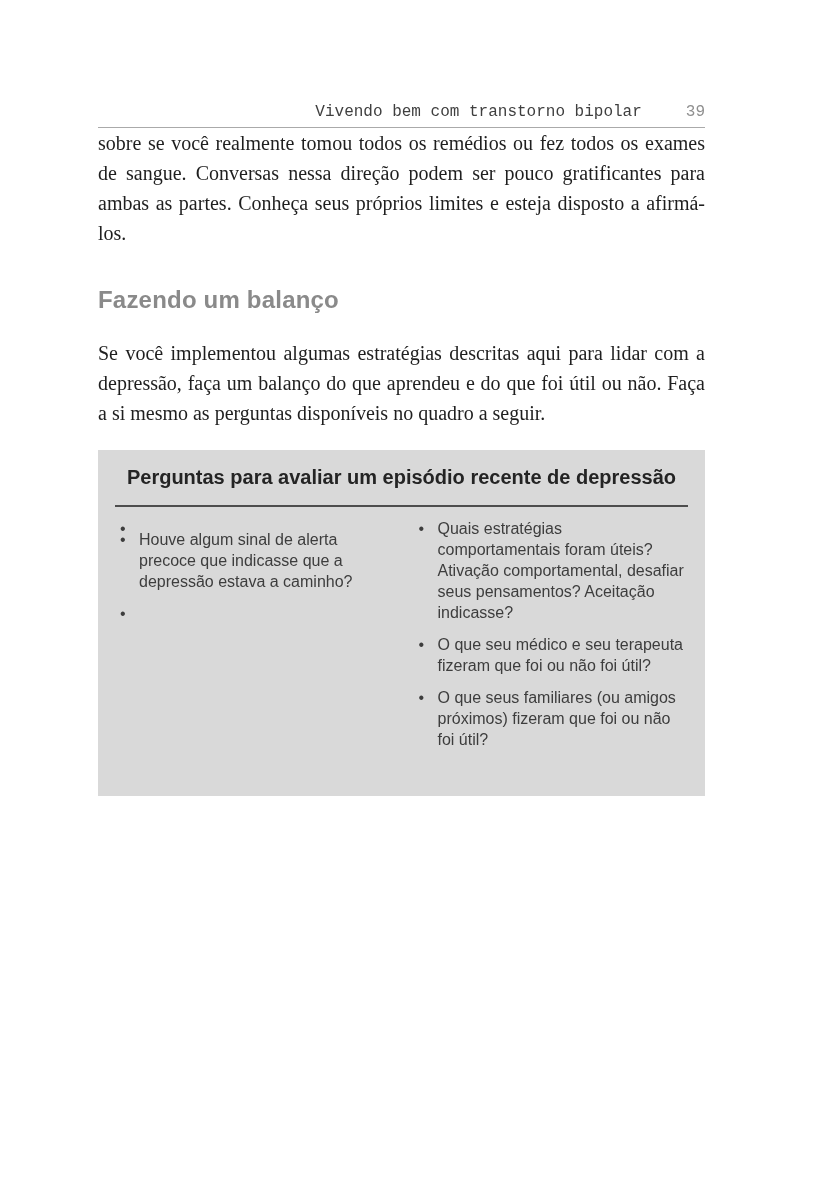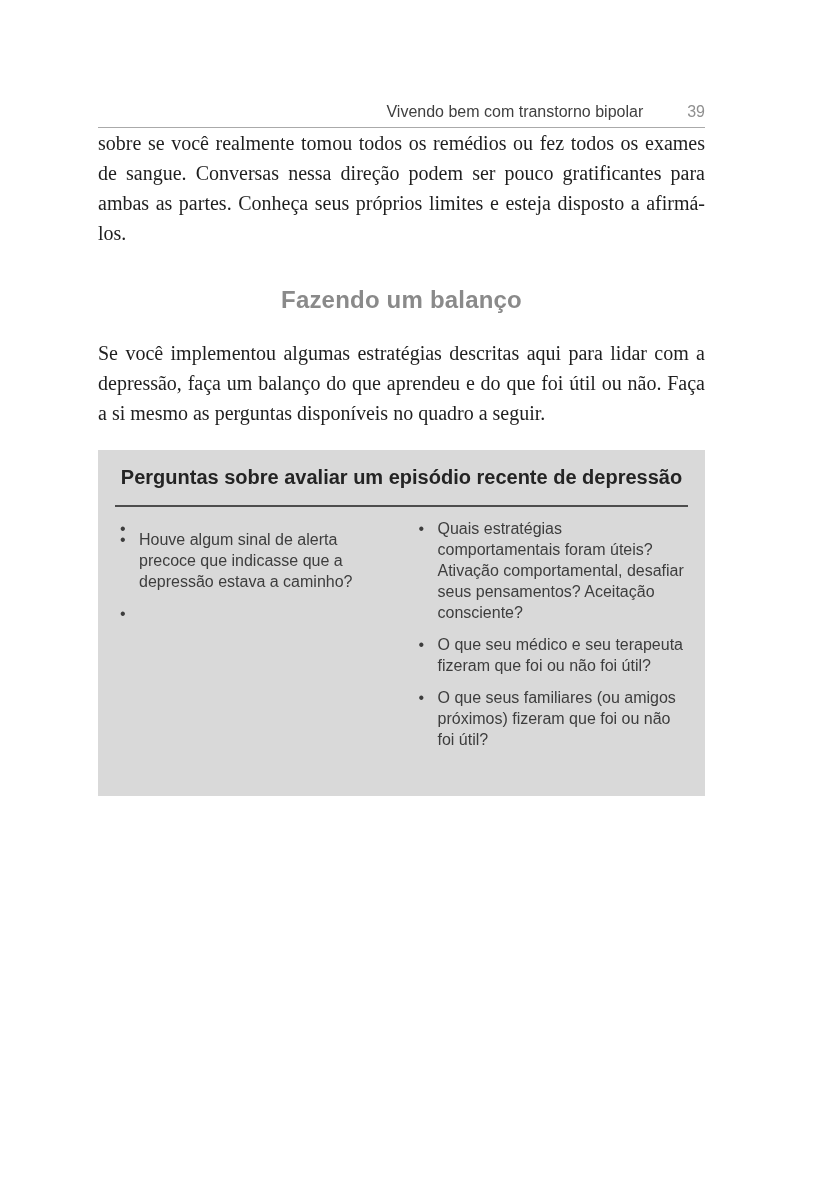--- a/index.html
+++ b/index.html
@@ -22,21 +22,21 @@
     padding: 0 108px 0 98px;
   }
   
   .running-header {
     display: flex;
     justify-content: flex-end;
     align-items: baseline;
     padding-top: 102px;
     padding-bottom: 5px;
     border-bottom: 1px solid #aaaaaa;
-    font-family: Liberation Sans, sans-serif;
+    font-family: Liberation Mono, monospace;
     font-size: 16px;
     line-height: 20px;
   }
   .running-title {
     color: #3f3f3f;
   }
   .page-number {
     color: #8f8f8f;
     margin-left: 44px;
   }
@@ -55,21 +55,20 @@
   }
   
   .section-heading {
     margin: 38px 0 0 0;
     font-family: "Liberation Sans", sans-serif;
     font-weight: bold;
     font-size: 24px;
     line-height: 28px;
     color: #8a8a8a;
     letter-spacing: 0.2px;
-    text-align: center;
   }
   
   .question-box {
     box-sizing: border-box;
     margin-top: 22px;
     background: #d9d9d9;
     min-height: 346px;
     padding: 14px 0 16px 0;
     font-family: "Liberation Sans", sans-serif;
     color: #3d3d3d;
@@ -127,41 +126,41 @@
     <span class="page-number">39</span>
   </header>
 
   <p class="body-text first">sobre se você realmente tomou todos os remédios ou fez todos os exames de sangue. Conversas nessa direção podem ser pouco gratificantes para ambas as partes. Conheça seus próprios limites e esteja disposto a afirmá-los.</p>
 
   <h2 class="section-heading">Fazendo um balanço</h2>
 
   <p class="body-text second">Se você implementou algumas estratégias descritas aqui para lidar com a depressão, faça um balanço do que aprendeu e do que foi útil ou não. Faça a si mesmo as perguntas disponíveis no quadro a seguir.</p>
 
   <section class="question-box">
-    <h3 class="box-title">Perguntas sobre avaliar um episódio recente de depressão</h3>
+    <h3 class="box-title">Perguntas para avaliar um episódio recente de depressão</h3>
     <div class="box-rule"></div>
     <div class="box-columns">
 
       <ul class="bullet-list">
         <li>
           <span class="bullet">•</span>
         </li>
         <li>
           <span class="bullet">•</span>
           <span class="li-text">Houve algum sinal de alerta precoce que indicasse que a depressão estava a caminho?</span>
         </li>
         <li>
           <span class="bullet">•</span>
         </li>
       </ul>
 
       <ul class="bullet-list">
         <li>
           <span class="bullet">•</span>
-          <span class="li-text">Quais estratégias comportamentais foram úteis? Ativação comportamental, desafiar seus pensamentos? Aceitação consciente?</span>
+          <span class="li-text">Quais estratégias comportamentais foram úteis? Ativação comportamental, desafiar seus pensamentos? Aceitação indicasse?</span>
         </li>
         <li>
           <span class="bullet">•</span>
           <span class="li-text">O que seu médico e seu terapeuta fizeram que foi ou não foi útil?</span>
         </li>
         <li>
           <span class="bullet">•</span>
           <span class="li-text">O que seus familiares (ou amigos próximos) fizeram que foi ou não foi útil?</span>
         </li>
       </ul>

